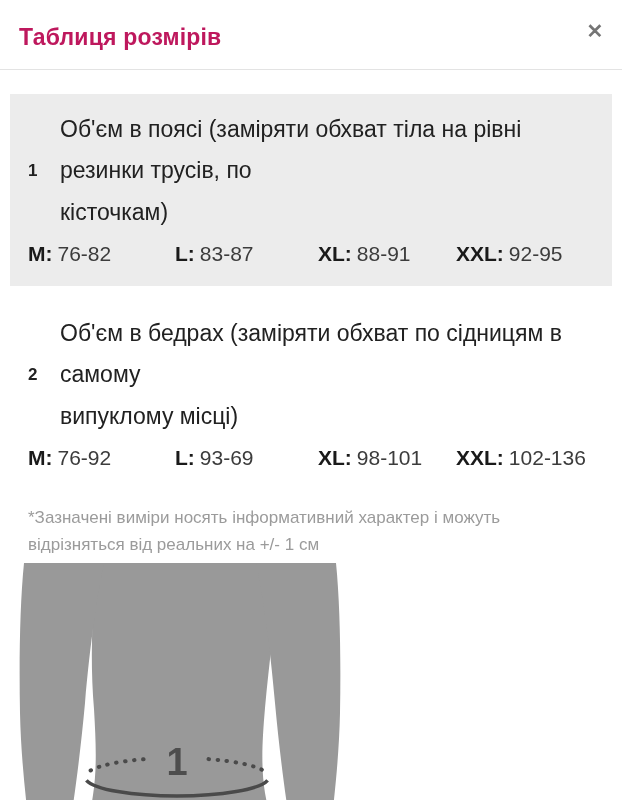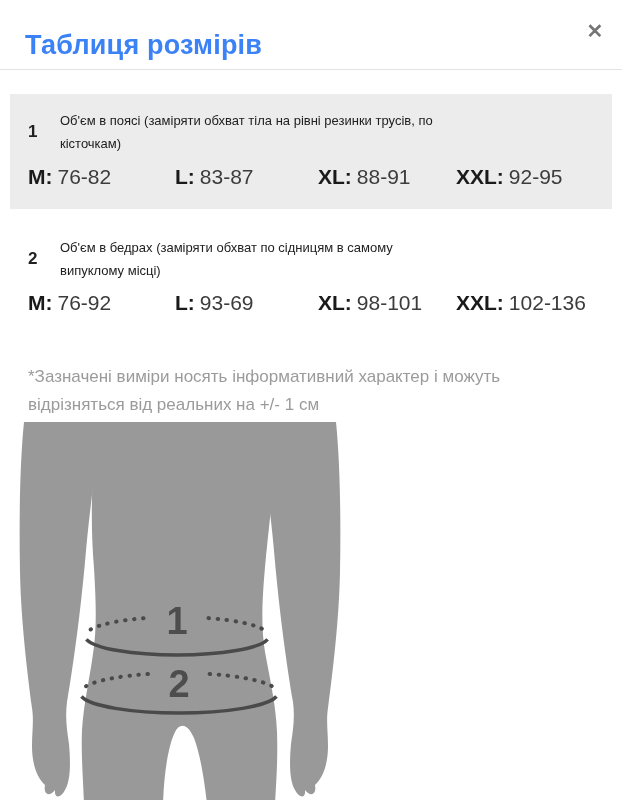--- a/index.html
+++ b/index.html
@@ -14,25 +14,25 @@
   .modal { width: 622px; height: 800px; position: relative; }
 
   
   .modal-header {
     position: relative;
     height: 70px;
     padding: 18px 14px 0 13px;
     border-bottom: 1px solid #e3e3e3;
   }
   .modal-title {
-    margin: 12px;
-    font-size: 27px;
+    margin: 6px;
+    font-size: 23px;
     font-weight: bold;
     letter-spacing: 0.2px;
-    color: #3b82f6;
+    color: #be185d;
   }
   .close-btn {
     position: absolute;
     top: 14px; right: 10px;
     width: 34px; height: 34px;
     background: none; border: none;
     color: #757575;
     font-size: 20px;
     font-weight: bold;
     cursor: pointer;
@@ -49,39 +49,39 @@
   .size-section.gray { background: #ececec; }
   .size-section.white { margin-top: 12px; background: #ffffff; }
   .desc-row { display: flex; align-items: center; }
   .section-num {
     width: 32px; flex: 0 0 32px;
     font-size: 17px; font-weight: bold;
     color: #212121;
   }
   .desc {
     margin: 0;
-    font-size: 13px;
+    font-size: 23px;
     line-height: 1.8;
     color: #212121;
     white-space: pre-line;
     max-width: 522px;
   }
   .sizes-row {
     display: grid;
     grid-template-columns: 147px 143px 138px 1fr;
     margin-top: 2px;
     font-size: 21px;
     line-height: 1.8;
   }
   .size-label { font-weight: bold; color: #1a1a1a; }
   .size-value { color: #3c3c3c; margin-left: 5px; }
 
   
   .note {
-    margin: 28px 10px 0 10px;
+    margin: 14px 10px 0 10px;
     padding-left: 18px;
     font-size: 17px;
     line-height: 1.62;
     color: #9b9b9b;
     white-space: pre-line;
     max-width: 540px;
   }
 
   
   .figure { margin: 4px 0 0 10px; width: 340px; height: 392px; }

